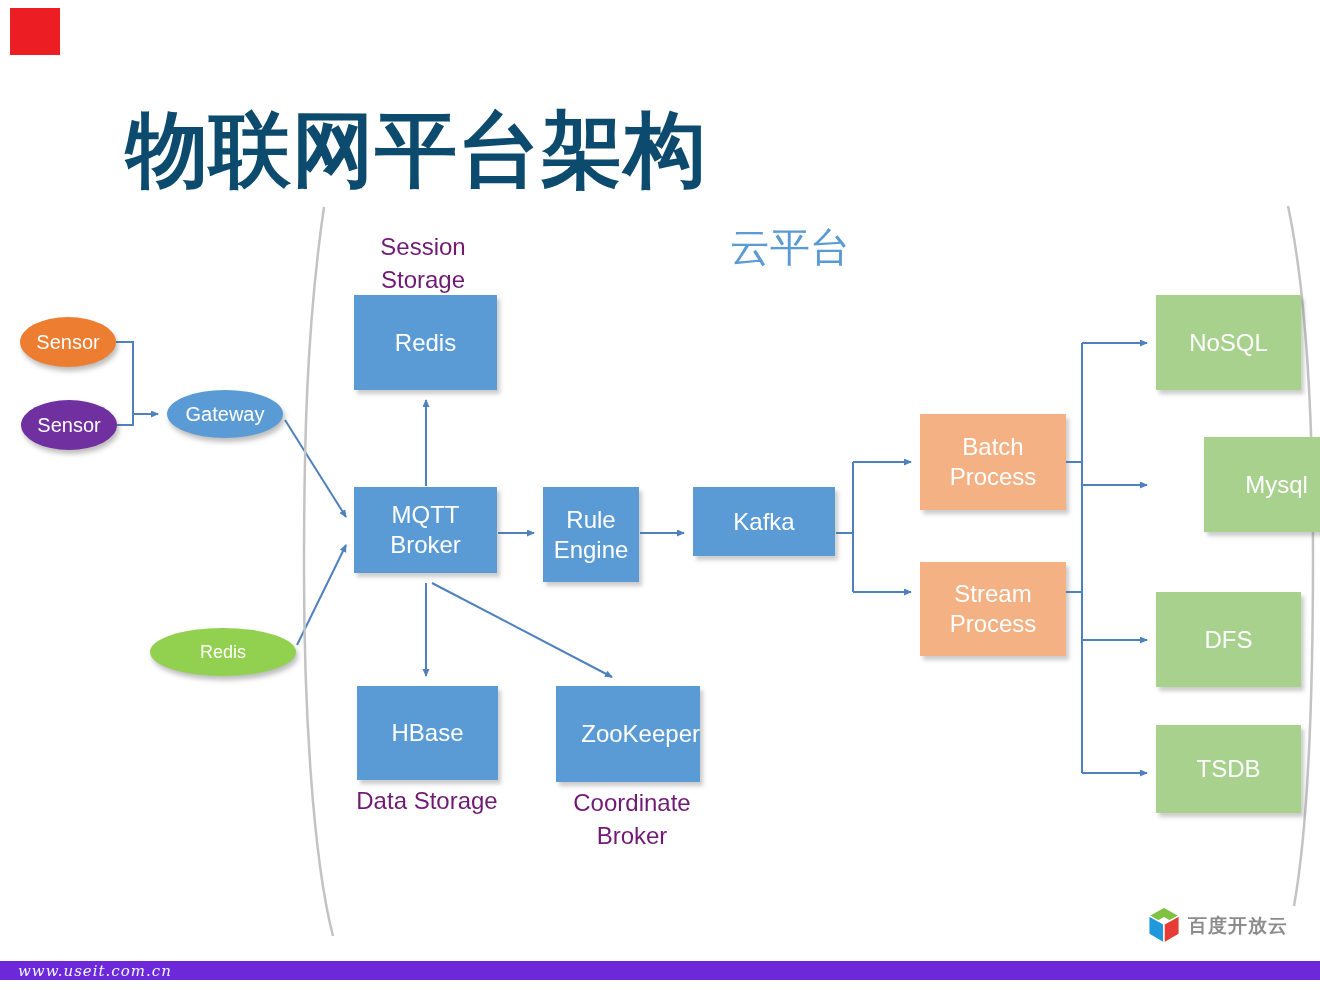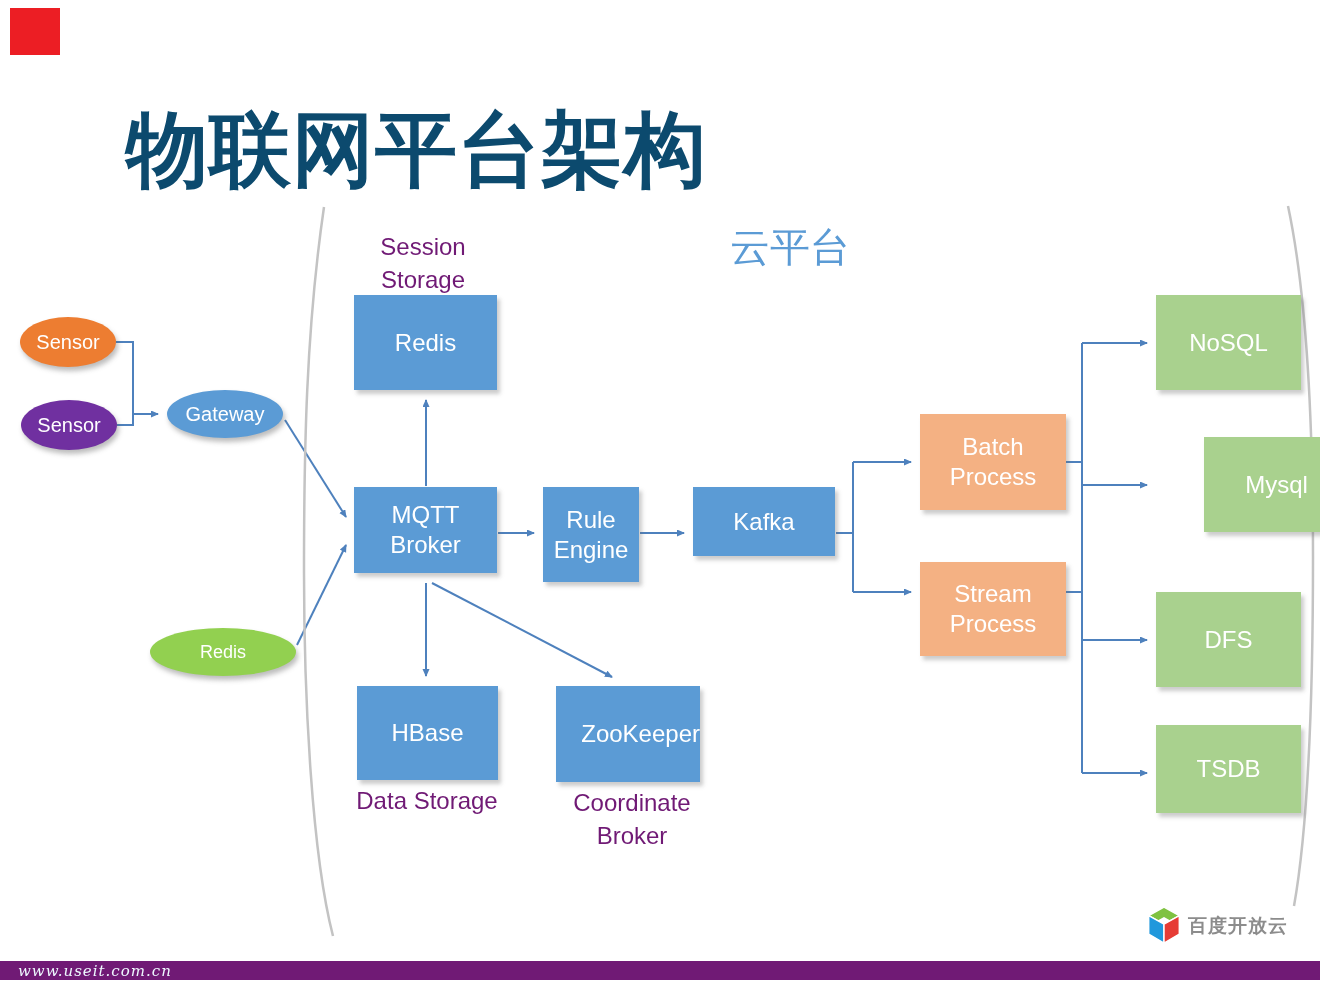--- a/index.html
+++ b/index.html
@@ -40,21 +40,21 @@
     position:absolute;color:#701a75;font-size:24px;text-align:center;
     line-height:33px;z-index:1;
   }
   .cloud-lbl{
     position:absolute;left:690px;top:220px;width:200px;text-align:center;
     color:#5B9BD5;font-size:40px;font-weight:400;z-index:1;
   }
   
   .footer-bar{
     position:absolute;left:0;top:961px;width:1320px;height:19px;
-    background:#701a75;z-index:2;display:flex;align-items:center;
+    background:#6d28d9;z-index:2;display:flex;align-items:center;
   }
   .footer-url{
     color:#eef9ff;font-size:15px;font-style:italic;margin-left:18px;
     letter-spacing:1px;font-family:"DejaVu Serif","Liberation Serif",serif;
   }
   
   .brand{
     position:absolute;left:1146px;top:905px;display:flex;align-items:center;z-index:2;
   }
   .brand-text{

